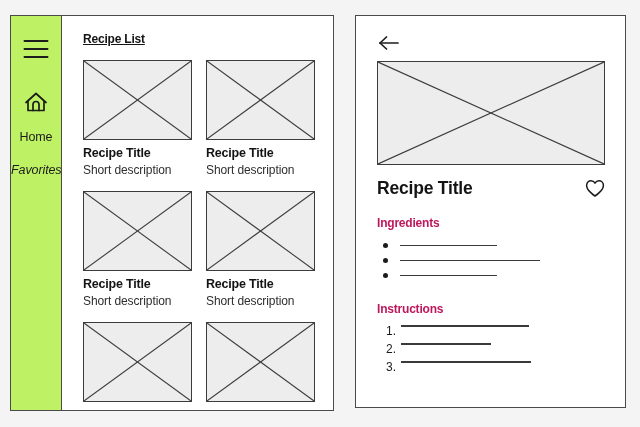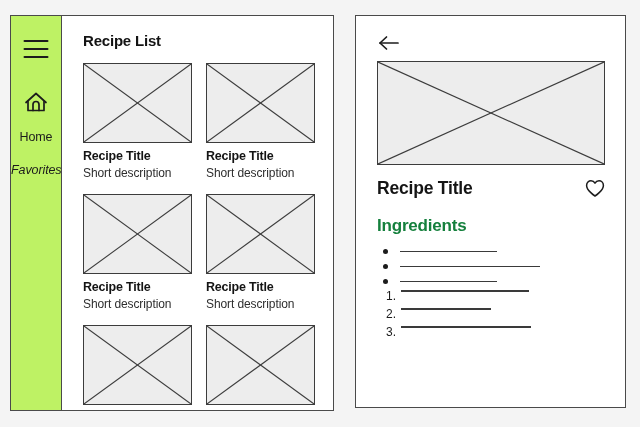--- a/index.html
+++ b/index.html
@@ -94,25 +94,26 @@
   .list-content {
     position: absolute;
     left: 51px;
     top: 0;
     right: 0;
     bottom: 0;
     padding: 16px 12px 0 21px;
     box-sizing: border-box;
   }
   .list-title {
-    font-size: 15px;
+    font-size: 12px;
     font-weight: bold;
     color: #141414;
     margin: 0 0 14px 0;
     letter-spacing: -0.2px;
+    text-decoration: underline;
   }
   .card-grid {
     display: grid;
     grid-template-columns: 109px 109px;
     column-gap: 14px;
     row-gap: 14px;
   }
   .card { width: 109px; }
   .thumb {
     width: 109px;
@@ -186,23 +187,23 @@
     letter-spacing: -0.2px;
   }
   .heart-btn {
     width: 20px;
     height: 19px;
     cursor: pointer;
   }
   .heart-btn svg { display: block; }
 
   .section-heading {
-    font-size: 17px;
+    font-size: 12px;
     font-weight: bold;
-    color: #15803d;
+    color: #be185d;
     margin-top: 17px;
     margin-bottom: 8px;
     letter-spacing: -0.2px;
   }
   .section-heading.instructions { margin-top: 19px; }
 
   
   .ing-list {
     list-style: none;
     margin: 0;
@@ -385,20 +386,21 @@
       <li>
         <span class="bullet"></span>
         <span class="ph-line" style="width: 140px;"></span>
       </li>
       <li>
         <span class="bullet"></span>
         <span class="ph-line" style="width: 97px;"></span>
       </li>
     </ul>
 
+    <div class="section-heading instructions">Instructions</div>
 
     <ul class="ins-list">
       <li>
         <span class="num">1.</span>
         <span class="ph-line" style="width: 128px;"></span>
       </li>
       <li>
         <span class="num">2.</span>
         <span class="ph-line" style="width: 90px;"></span>
       </li>

